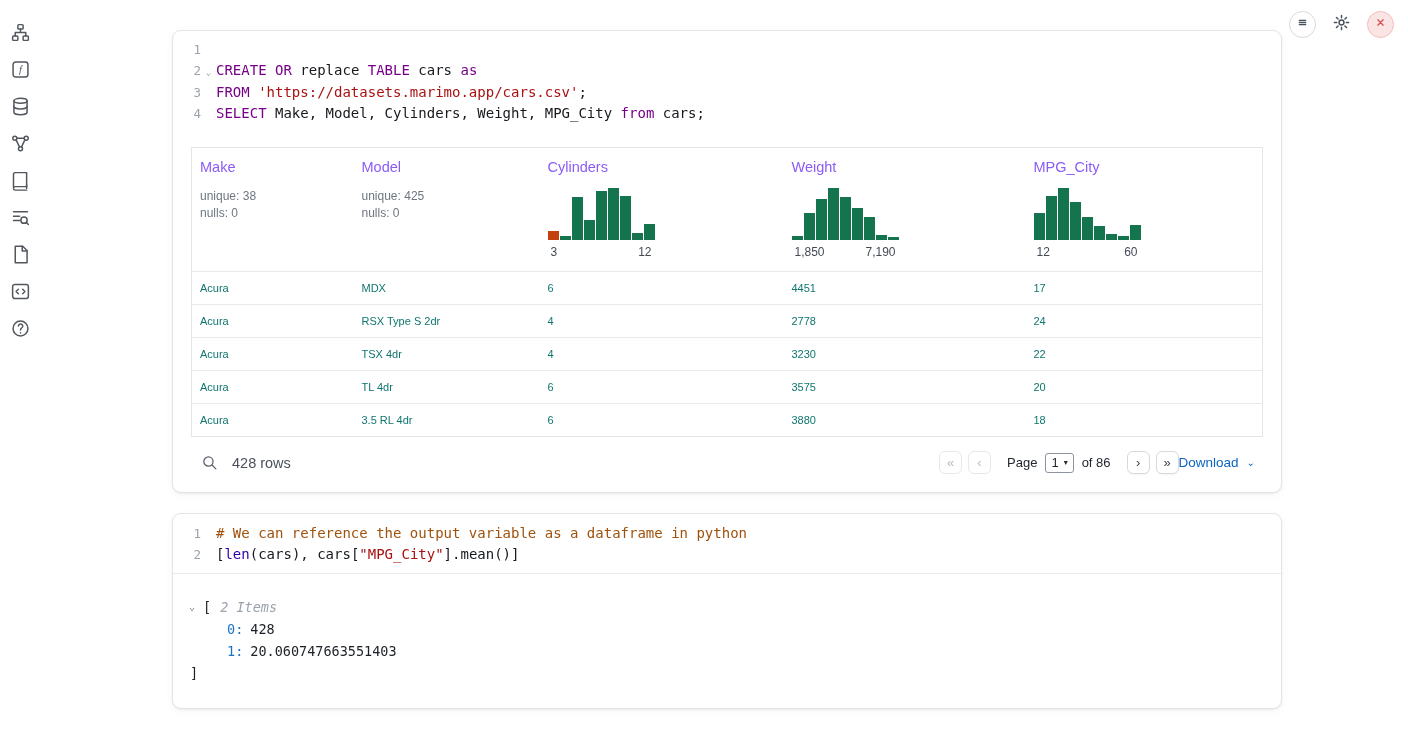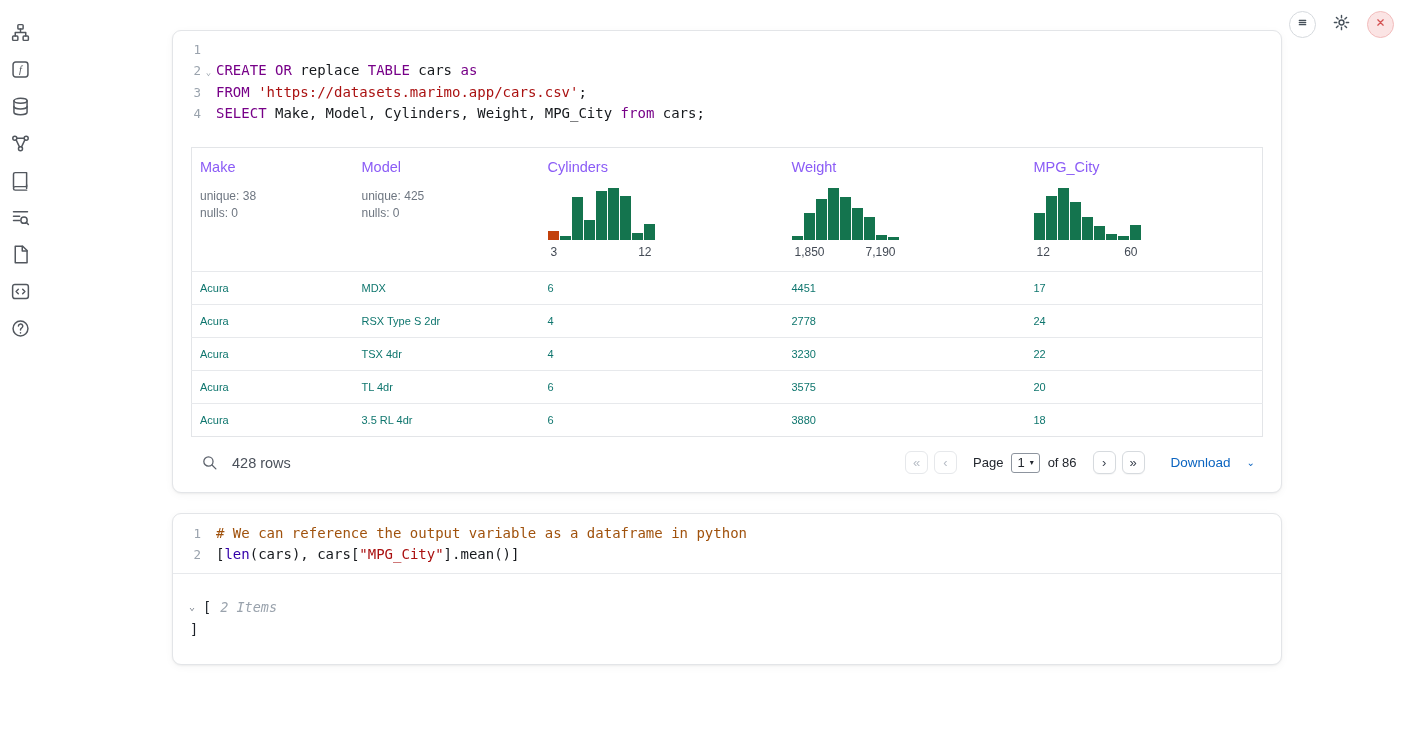--- a/index.html
+++ b/index.html
@@ -55,21 +55,21 @@
   .search-btn svg { width:17px; height:17px; fill:none; stroke:currentColor; stroke-width:1.8; stroke-linecap:round; }
   .row-count { font-size:14.5px; color:#4b515b; }
   .pager { margin-left:auto; display:flex; align-items:center; gap:6px; }
   .pg-btn { width:23px; height:23px; display:flex; align-items:center; justify-content:center; border:1px solid #d6dade; border-radius:6px; background:#fff; box-shadow:0 1px 1px rgba(0,0,0,.04); font-size:13px; color:#3c4350; cursor:pointer; }
   .pg-btn.disabled { color:#b7bdc6; border-color:#e6e8eb; box-shadow:none; }
   .pg-text { font-size:13px; color:#23272e; margin:0 2px; }
   .pg-text.page { margin-left:10px; }
   .pg-text.of { margin-right:10px; }
   .page-select { display:flex; align-items:center; gap:5px; border:1px solid #8d949e; border-radius:3px; padding:1px 5px; font-size:13px; color:#23272e; height:20px; cursor:pointer; }
   .page-select .chev { font-size:8px; color:#23272e; }
-  .download { display:flex; align-items:center; gap:16px; margin-left:26px; font-size:13.5px; cursor:pointer;text-align:center; }
+  .download { display:flex; align-items:center; gap:8px; font-size:13.5px; cursor:pointer;text-align:center; }
   .download .chev { font-size:10px; }
 
   
   .output-area { border-top:1px solid #e7e9ec; padding:22px 18px 24px 16px; font-family:"DejaVu Sans Mono", monospace; font-size:13.5px; line-height:22px; color:#1c2128; }
   .tree-line { display:flex; align-items:center; gap:4px; }
   .tree-chev { font-size:10px; color:#6e7681; cursor:pointer; width:10px; }
   .tree-items { color:#9aa3ad; font-style:italic; margin-left:5px; }
   .tree-entry { padding-left:38px; }
   .tree-val { margin-left:7px; }
   .close-line { padding-left:1px; }
@@ -325,20 +325,24 @@
           <div class="code-line"><span class="line-num">1</span><span class="fold"></span><span class="code-text"><span style="color: rgb(160, 82, 13);"># We can reference the output variable as a dataframe in python</span></span></div>
           <div class="code-line"><span class="line-num">2</span><span class="fold"></span><span class="code-text"><span style="color: rgb(22, 25, 29);">[</span><span style="color: rgb(51, 0, 170);">len</span><span style="color: rgb(22, 25, 29);">(cars), cars[</span><span style="color: rgb(170, 17, 17);">"MPG_City"</span><span style="color: rgb(22, 25, 29);">].mean()]</span></span></div>
         </div>
 
       <div class="output-area">
         <div class="tree-line">
           <span class="tree-chev">⌄</span>
           <span class="tree-bracket">[</span>
           <span class="tree-items">2 Items</span>
         </div>
+        <div id="tree-entries">
+            <div class="tree-entry"><span class="tree-key" style="color: rgb(29, 116, 196);">0:</span><span class="tree-val">428</span></div>
+            <div class="tree-entry"><span class="tree-key" style="color: rgb(29, 116, 196);">1:</span><span class="tree-val">20.060747663551403</span></div>
+          </div>
         <div class="tree-line close-line">
           <span class="tree-bracket">]</span>
         </div>
       </div>
     </section>
 
   </div>
 </div>
 
 </body></html>

